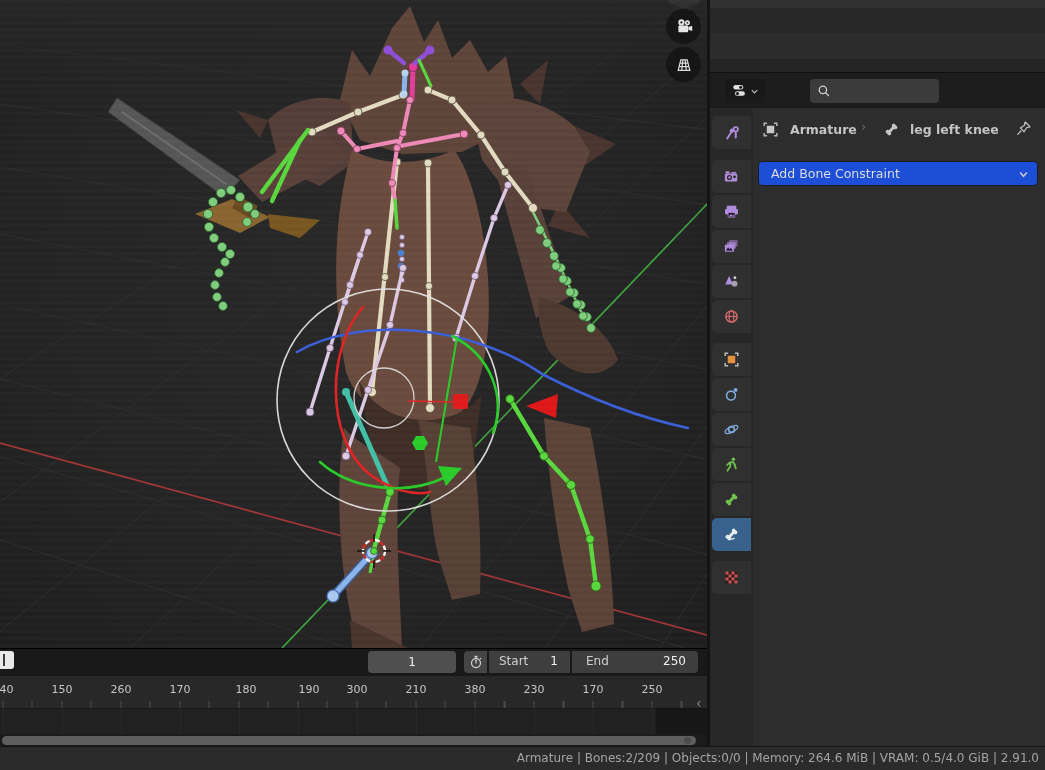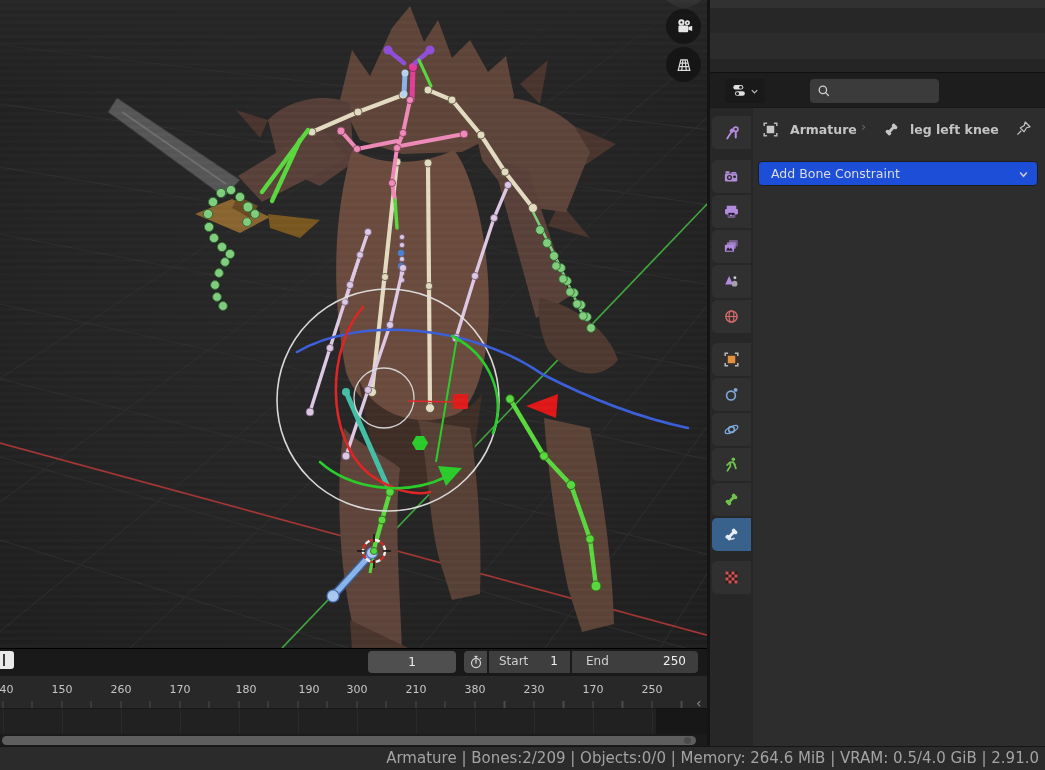--- a/index.html
+++ b/index.html
@@ -59,21 +59,21 @@
     border-top:1px solid #191919;box-sizing:border-box;
     background-image:repeating-linear-gradient(90deg,#2a2a2a 0 1px,transparent 1px 59px);
     background-position:3px 0;}
   #after-end{left:656px;top:708px;width:51px;height:26px;background:rgba(0,0,0,0.28);}
   #scroll-row{left:0;top:734px;width:707px;height:12px;background:#1b1b1b;}
   #hscrollbar{left:2px;top:736px;width:694px;height:9px;background:var(--scrollbar);border-radius:4.5px;}
   #hscroll-dot{left:684px;top:737px;width:7px;height:7px;border-radius:50%;background:#4b4b4b;}
   
   #status-bar{left:0;top:746px;width:1045px;height:24px;background:var(--status_bg);
     border-top:1px solid #151515;box-sizing:border-box;}
-  #status-bar span{position:absolute;right:6px;top:0;line-height:22px;font-size:15px;color:var(--status_text);white-space:nowrap;}
+  #status-bar span{position:absolute;right:6px;top:0;line-height:22px;font-size:12px;color:var(--status_text);white-space:nowrap;}
 </style>
 </head>
 <body>
 
 <div id="app">
 
   <div id="viewport" class="abs">
     <svg width="707" height="648" viewBox="0 0 707 648">
 
       <g class="grid">

